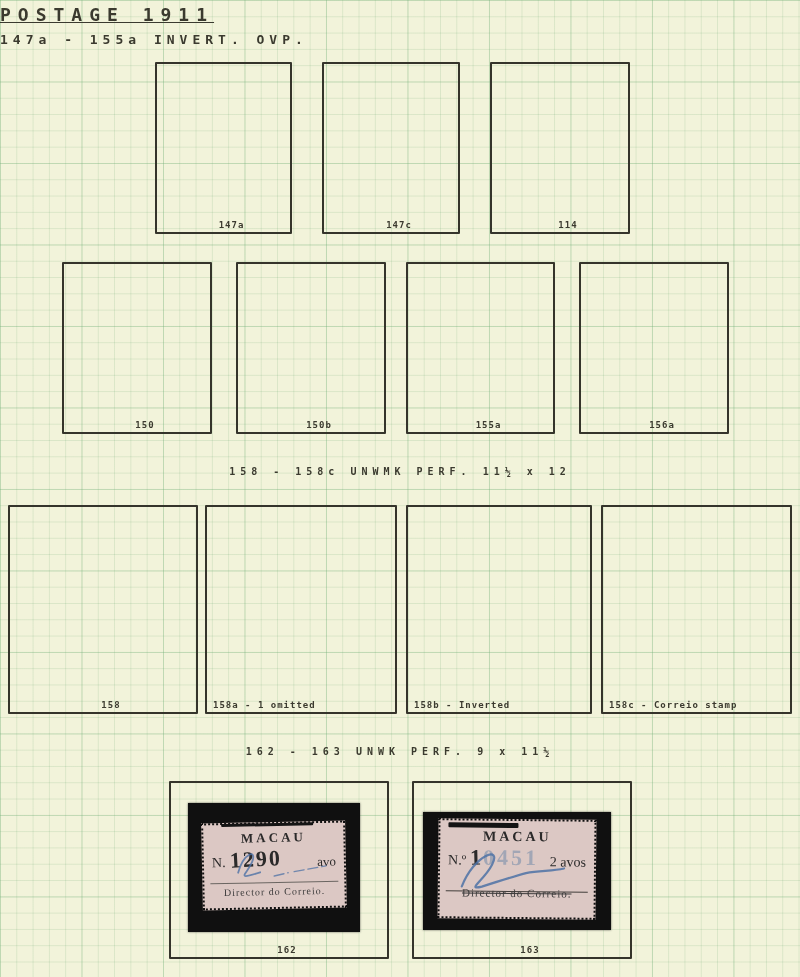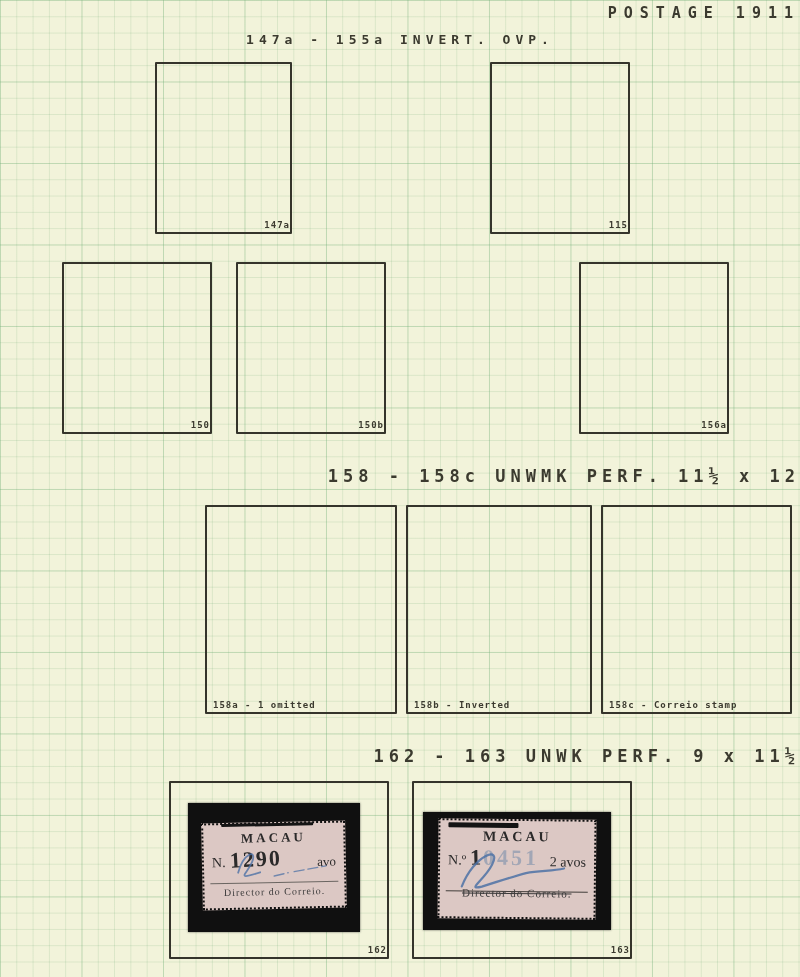--- a/index.html
+++ b/index.html
@@ -17,38 +17,38 @@
     font-family:"Liberation Serif", serif;
   }
   .hand{
     font-family:"DejaVu Sans Mono", monospace;
     font-weight:700;
     color:#3b3a2f;
     white-space:nowrap;
   }
   .page-title{
     position:absolute;top:4px;left:0;width:100%;
-    text-align:right;font-size:15px;letter-spacing:7px;
+    text-align:left;font-size:18px;letter-spacing:7px;text-decoration:underline;
   }
   .page-subtitle{
     position:absolute;top:32px;left:0;width:100%;
-    text-align:center;font-size:13px;letter-spacing:5px;
+    text-align:left;font-size:13px;letter-spacing:5px;
   }
   .sec-header{
     position:absolute;left:0;width:100%;
-    text-align:right;font-size:17px;letter-spacing:5px;
+    text-align:center;font-size:10px;letter-spacing:5px;
   }
   .stamp-box{
     position:absolute;
     border:2px solid #35342b;
     border-radius:1px;
   }
   .box-label{
     position:absolute;bottom:2px;left:0;width:100%;
-    text-align:right;font-size:9px;letter-spacing:1px;
+    text-align:center;font-size:9px;letter-spacing:1px;padding-left:8px;
   }
   .box-label.left{text-align:left;padding-left:6px;width:calc(100% - 6px);}
   .mount{
     position:absolute;
     background:#101010;
     box-shadow:0 0 2px rgba(0,0,0,.6);
   }
   .stamp{
     position:absolute;
     background:#dcc8c4;
@@ -84,36 +84,45 @@
 <body>
 
 <div class="album-page">
 
   <div class="hand page-title">POSTAGE 1911</div>
   <div class="hand page-subtitle">147a - 155a  INVERT. OVP.</div>
 
   <div class="stamp-box" style="left:155px;top:62px;width:133px;height:168px">
     <span class="hand box-label">147a</span>
   </div>
+  <div class="stamp-box" style="left:322px;top:62px;width:134px;height:168px">
+    <span class="hand box-label">147c</span>
+  </div>
   <div class="stamp-box" style="left:490px;top:62px;width:136px;height:168px">
-    <span class="hand box-label">115</span>
+    <span class="hand box-label">114</span>
   </div>
 
   <div class="stamp-box" style="left:62px;top:262px;width:146px;height:168px">
     <span class="hand box-label">150</span>
   </div>
   <div class="stamp-box" style="left:236px;top:262px;width:146px;height:168px">
     <span class="hand box-label">150b</span>
   </div>
+  <div class="stamp-box" style="left:406px;top:262px;width:145px;height:168px">
+    <span class="hand box-label">155a</span>
+  </div>
   <div class="stamp-box" style="left:579px;top:262px;width:146px;height:168px">
     <span class="hand box-label">156a</span>
   </div>
 
   <div class="hand sec-header" style="top:466px">158 - 158c  UNWMK  PERF.  11½ x 12</div>
 
+  <div class="stamp-box" style="left:8px;top:505px;width:186px;height:205px">
+    <span class="hand box-label">158</span>
+  </div>
   <div class="stamp-box" style="left:205px;top:505px;width:188px;height:205px">
     <span class="hand box-label left">158a - 1 omitted</span>
   </div>
   <div class="stamp-box" style="left:406px;top:505px;width:182px;height:205px">
     <span class="hand box-label left">158b - Inverted</span>
   </div>
   <div class="stamp-box" style="left:601px;top:505px;width:187px;height:205px">
     <span class="hand box-label left">158c - Correio stamp</span>
   </div>
 

